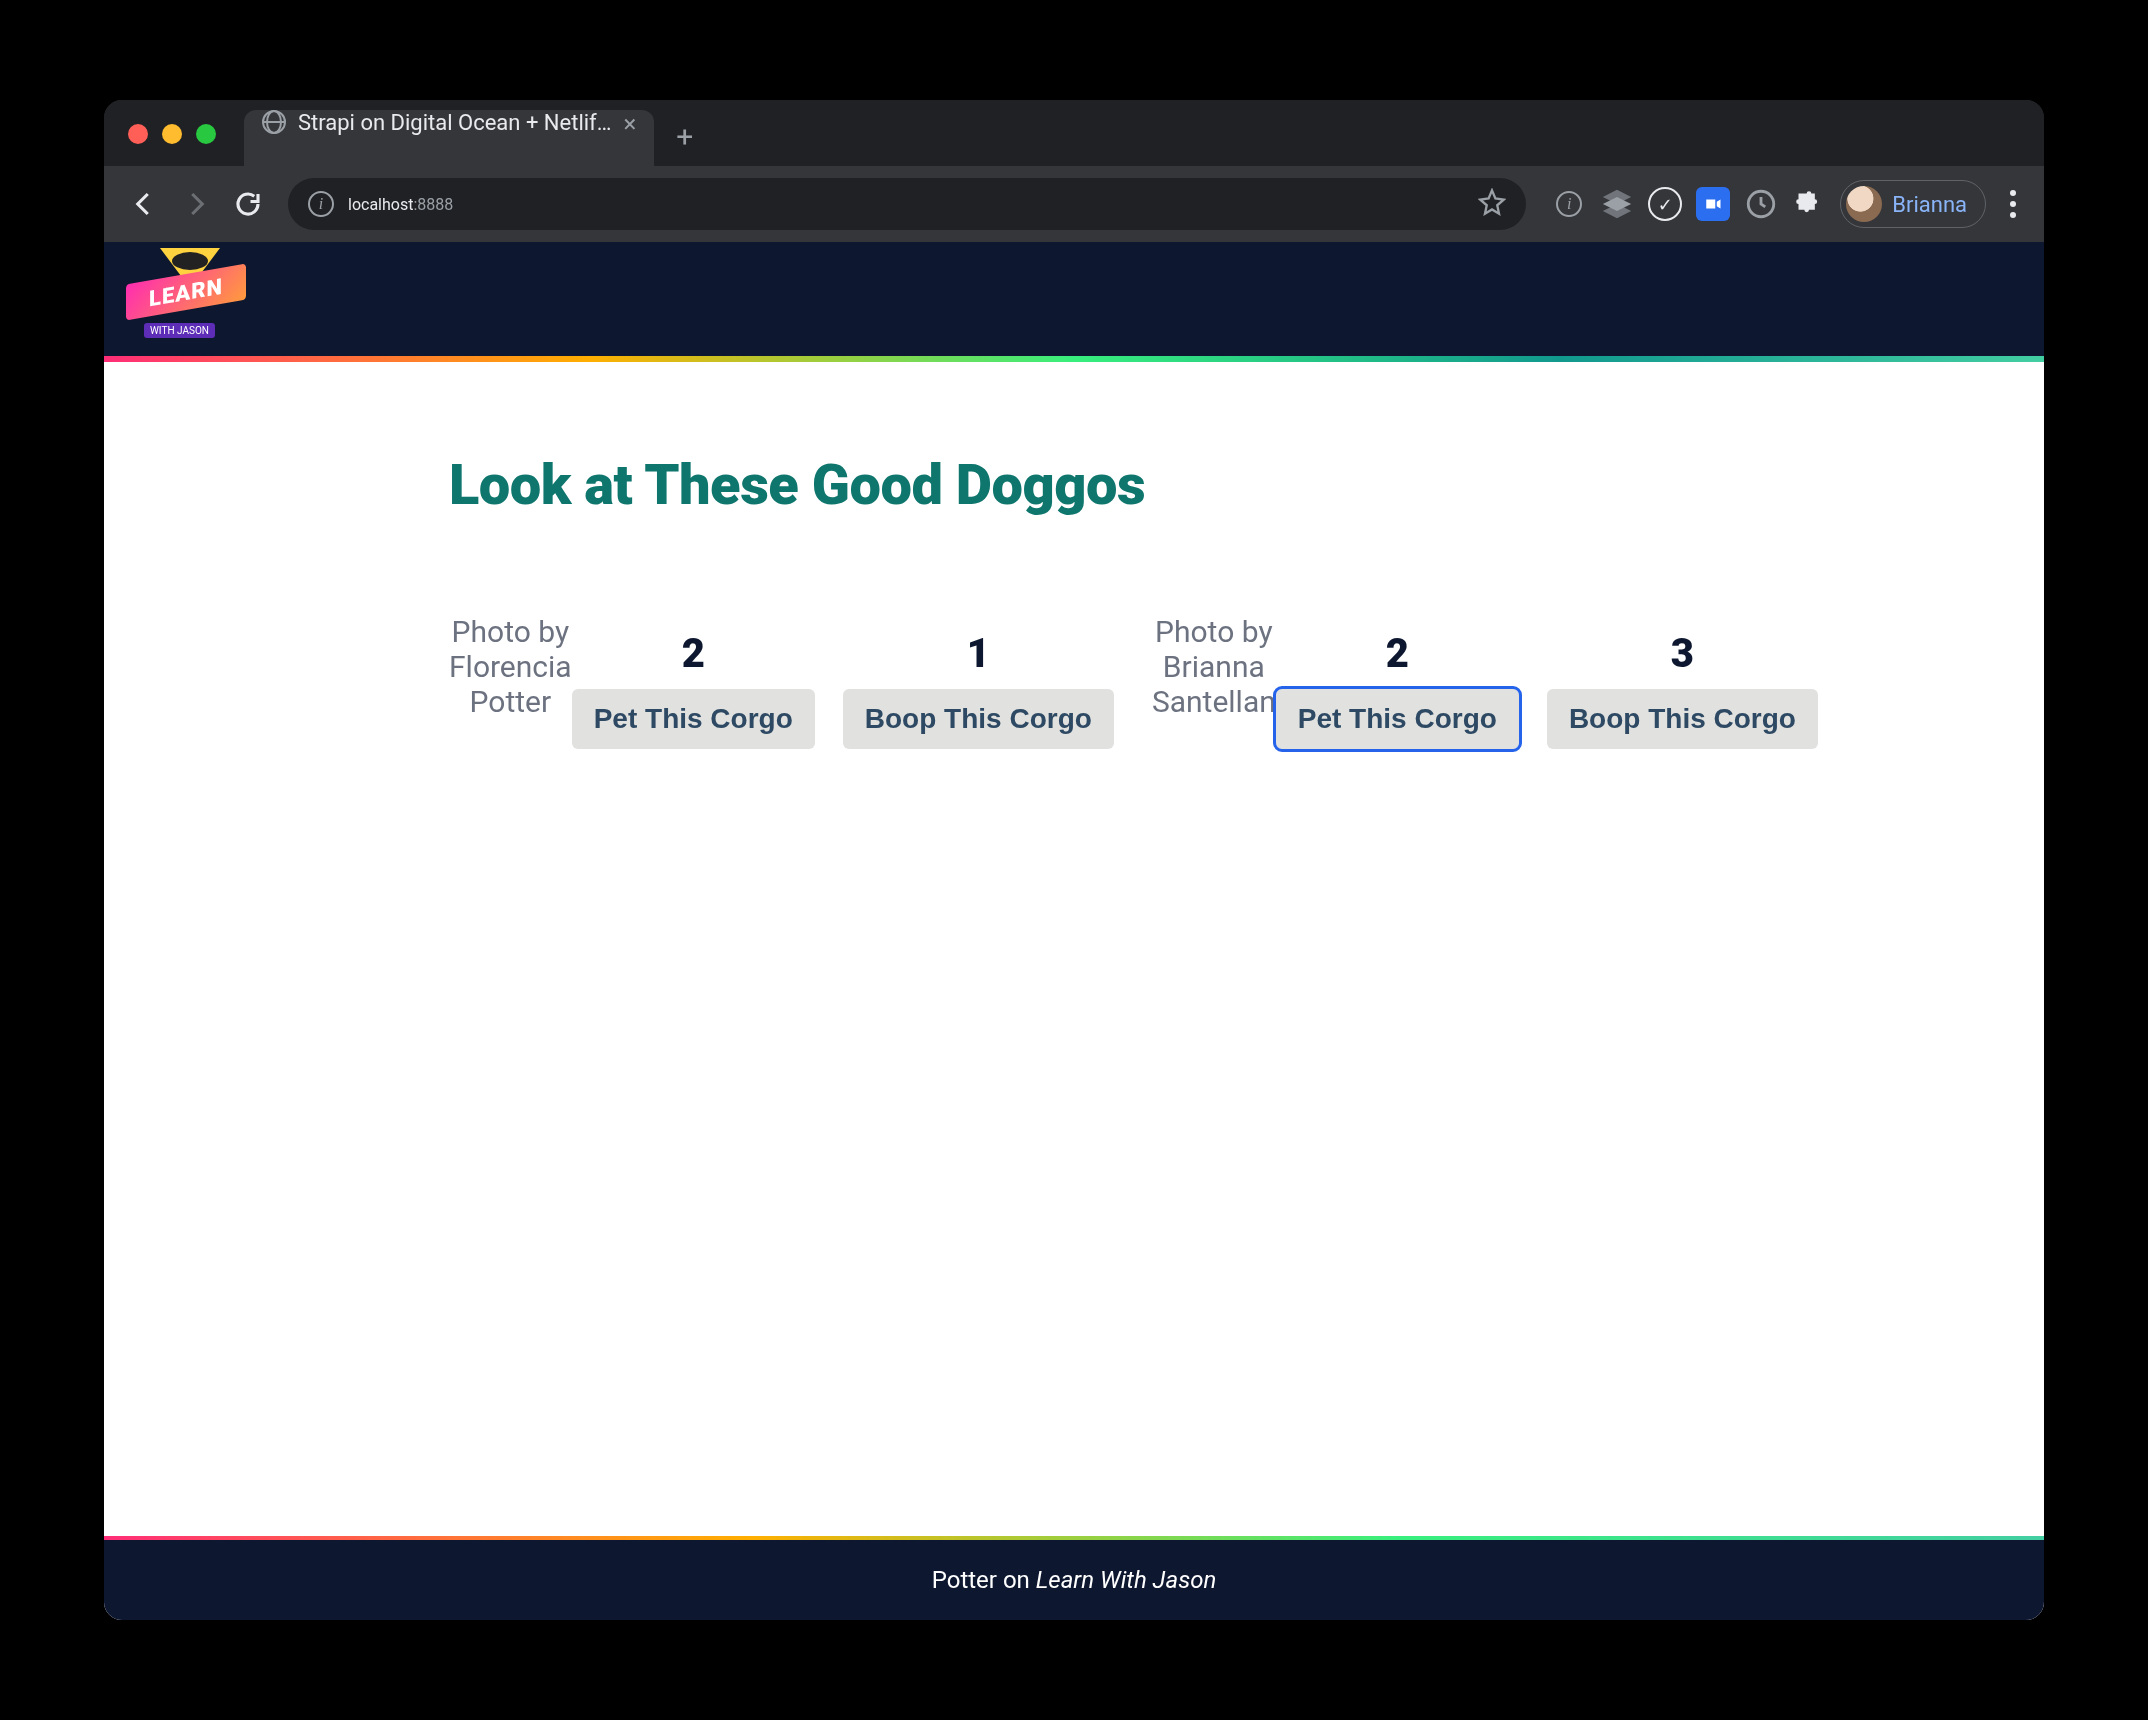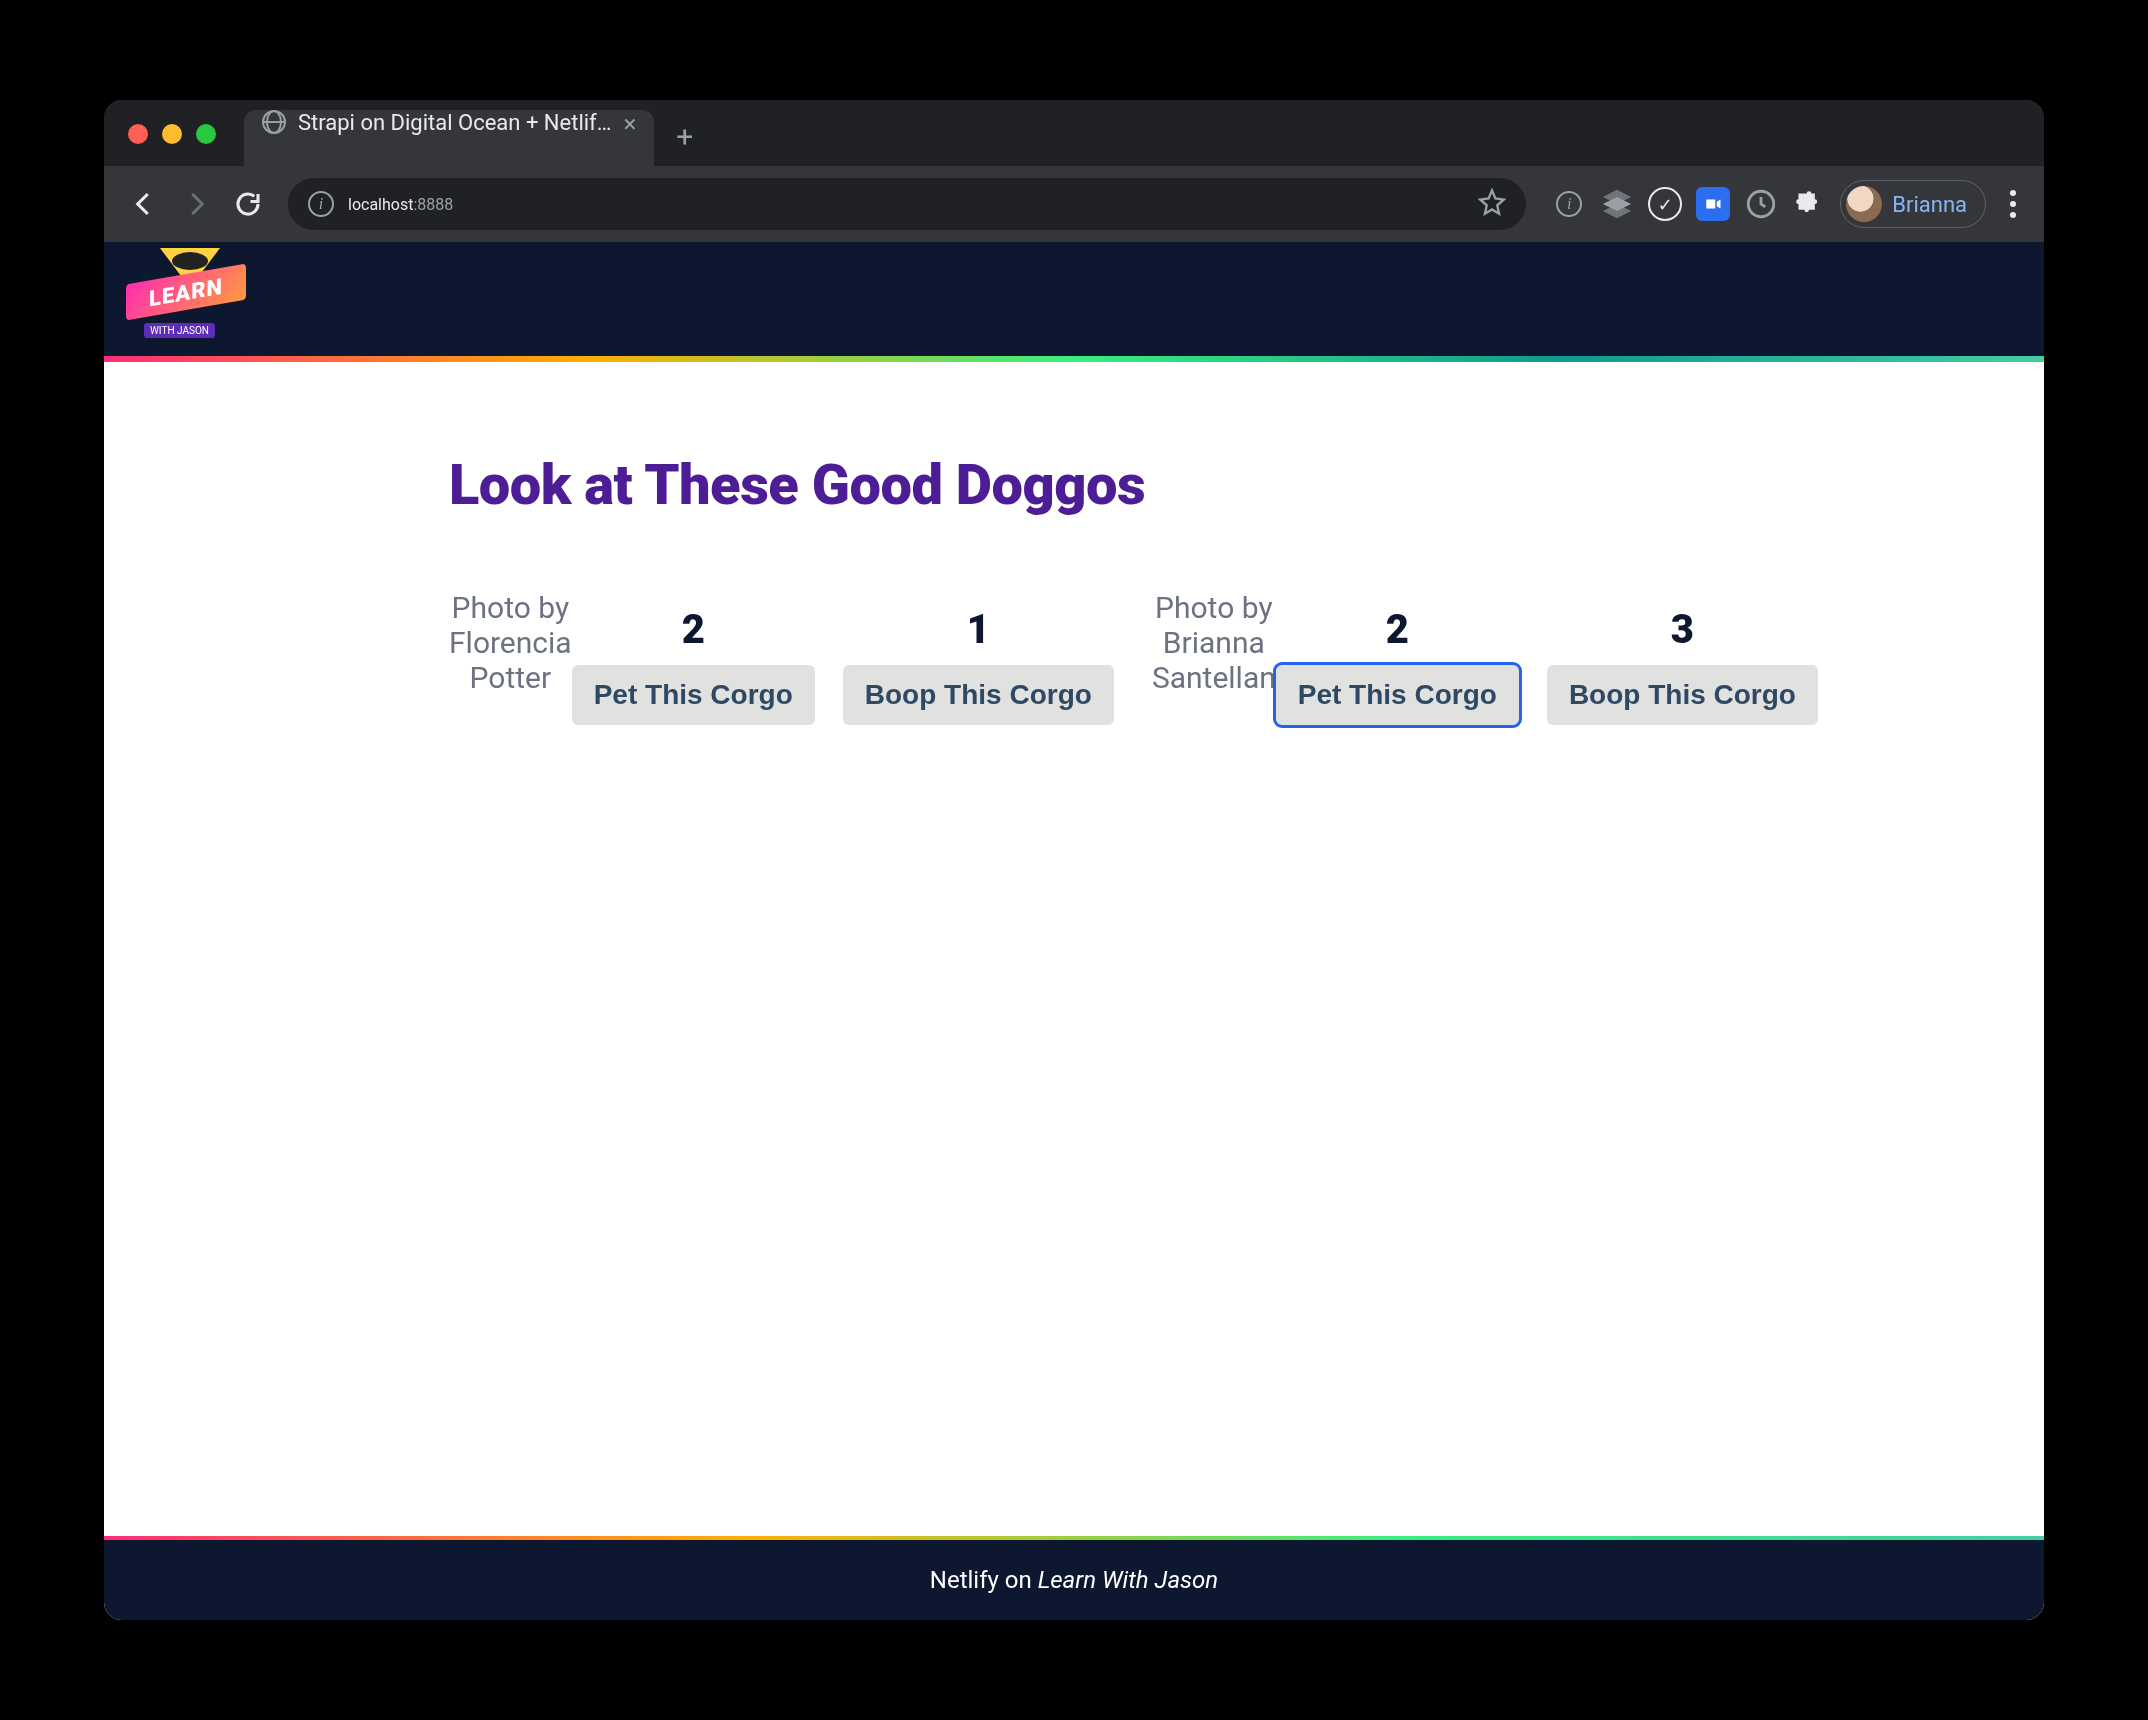--- a/index.html
+++ b/index.html
@@ -100,21 +100,21 @@
   .page-header{background:#0d1730;color:#fff;display:flex;align-items:center;gap:28px;padding:14px 28px;min-height:108px;border-bottom:6px solid transparent;border-image:linear-gradient(90deg,#ff2d78,#ffae00,#38ef7d,#11998e,#43cea2) 1;}
   .logo-wrap{position:relative;width:110px;height:86px;}
   .logo-banner{position:absolute;left:-6px;top:18px;width:120px;height:36px;background:linear-gradient(135deg,#ff2db1,#ff9a3d);transform:skewY(-10deg);border-radius:4px;display:flex;align-items:center;justify-content:center;}
   .logo-banner span{font-weight:900;font-size:22px;color:#fff;letter-spacing:1px;}
   .logo-tri{position:absolute;top:-8px;left:28px;width:0;height:0;border-left:30px solid transparent;border-right:30px solid transparent;border-top:40px solid #ffd23f;}
   .logo-face{position:absolute;top:-4px;left:40px;width:36px;height:18px;background:#222;border-radius:50%;}
   .logo-sub{position:absolute;bottom:4px;left:12px;font-size:10px;color:#fff;background:#5d2db7;padding:2px 6px;border-radius:3px;}
   .page-title{font-weight:900;font-size:34px;}
   .content{flex:1;background:#fff;padding:90px 0 80px;overflow:auto;}
   .container{width:1250px;margin:0 auto;}
-  .heading{font-weight:900;font-size:56px;color:#4c1d95;margin-bottom:48px;letter-spacing:-0.5px;}
+  .heading{font-weight:900;font-size:56px;color:#0f766e;margin-bottom:72px;letter-spacing:-0.5px;}
   .cards{display:flex;gap:38px;}
   .card{flex:1;display:flex;flex-direction:row;}
   .photo{width:100%;height:508px;background:#555;position:relative;overflow:hidden;}
   .photo.c0{background:linear-gradient(180deg,#eceae5 0%,#d6d2c9 100%);}
   .photo.c1{background:linear-gradient(135deg,#2a2a33 0%,#1a1a20 60%,#54322a 100%);}
   .corgi1{position:absolute;bottom:-40px;left:50%;transform:translateX(-50%);width:420px;height:420px;}
   .corgi-body{position:absolute;bottom:0;left:40px;width:340px;height:280px;background:radial-gradient(ellipse at 50% 30%,#fff 0 28%,#dca15f 30% 70%,#c88940 72% 100%);border-radius:50% 50% 40% 40%;}
   .ear{position:absolute;width:110px;height:160px;background:linear-gradient(180deg,#dca15f,#c88940);border-radius:60% 60% 20% 20%;}
   .ear.l{top:-30px;left:30px;transform:rotate(-20deg);}
   .ear.r{top:-30px;right:30px;transform:rotate(20deg);}
@@ -292,16 +292,16 @@
                 <button class="btn">Boop This Corgo</button>
               </div>
             </div>
           </div>
 
         </div>
       </div>
     </div>
 
     <div class="footer">
-      <span>Netlify on </span><em>Learn With Jason</em>
+      <span>Potter on </span><em>Learn With Jason</em>
     </div>
   </div>
 </div>
 
 </body></html>

